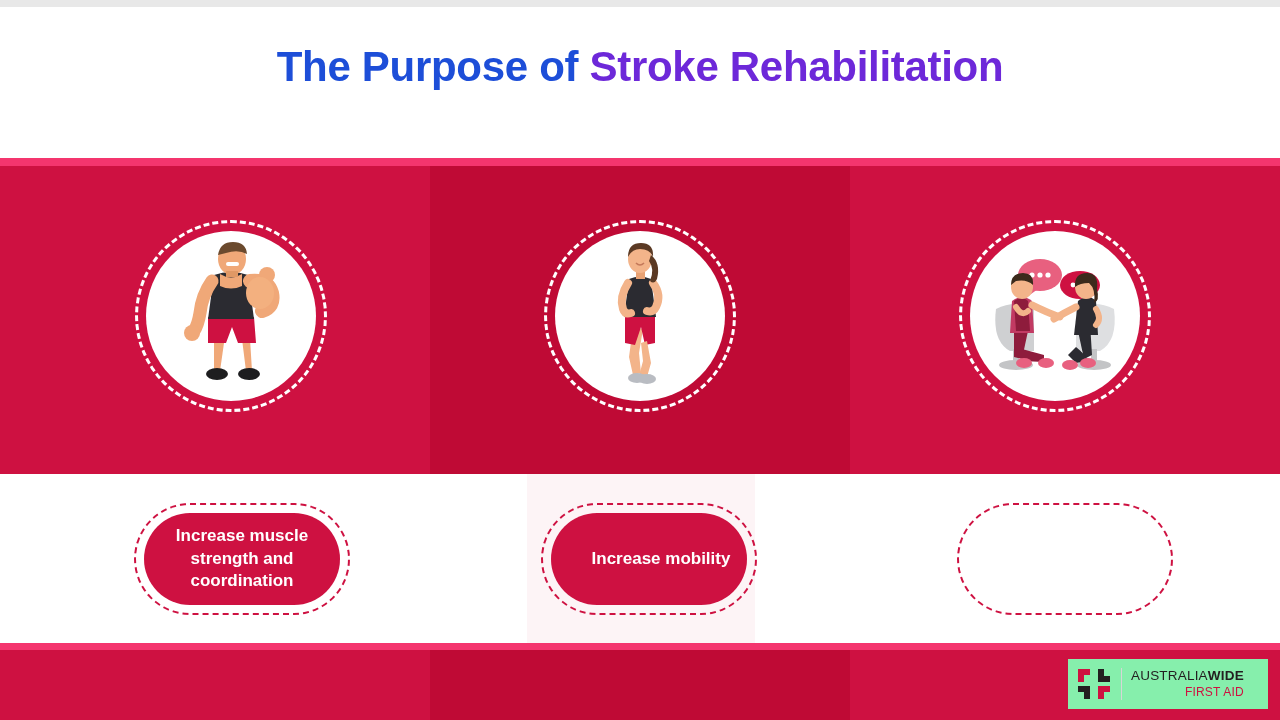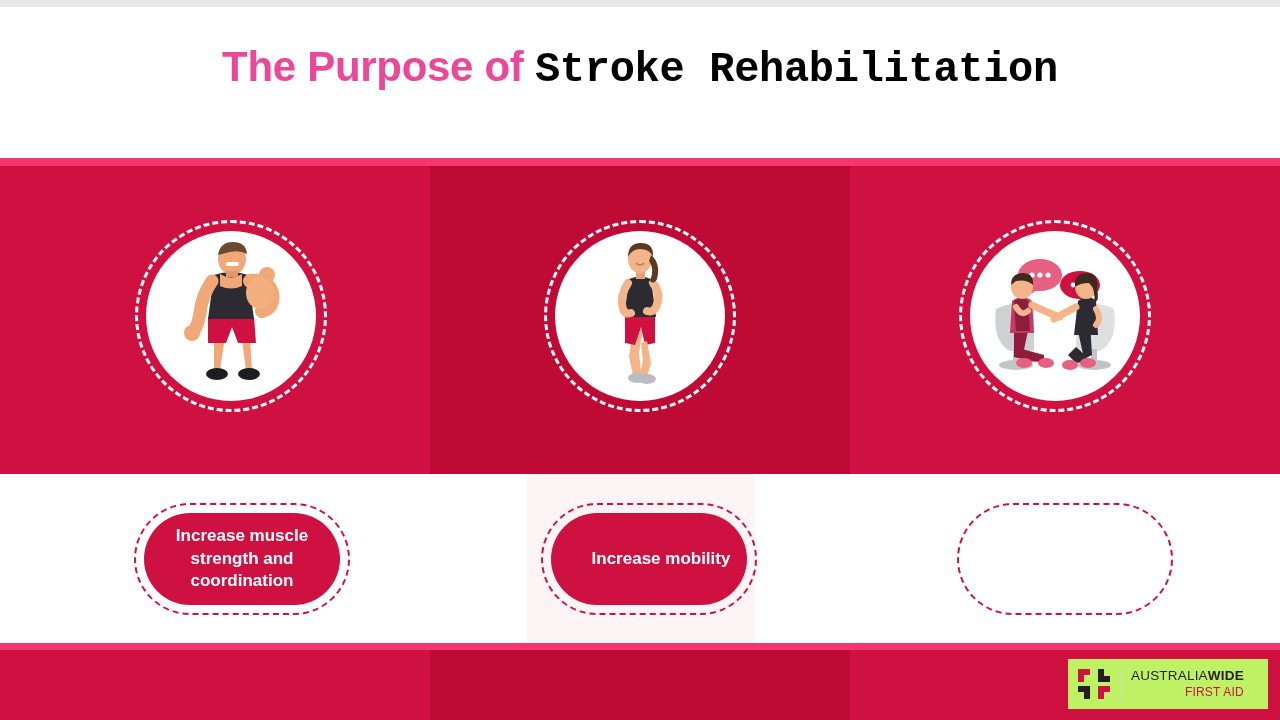--- a/index.html
+++ b/index.html
@@ -50,22 +50,22 @@
     width: 1280px;
     text-align: center;
   }
   .title {
     font-size: 42px;
     font-weight: bold;
     letter-spacing: -0.3px;
     line-height: 1.1;
     white-space: nowrap;
   }
-  .title .t-red  { color: #ec4899; }
-  .title .t-blue { color: #000000; font-family: Liberation Mono, monospace; }
+  .title .t-red  { color: #1d4ed8; }
+  .title .t-blue { color: #6d28d9; }
 
   
   .band {
     position: absolute;
     left: 0;
     width: 1280px;
   }
   .band-main { top: 158px; height: 316px; }
   .band-foot { top: 643px; height: 77px; }
 
@@ -174,21 +174,21 @@
   }
   .pill-body.shift { justify-content: center; padding-left: 34px; }
 
   
   .logo {
     position: absolute;
     left: 1068px;
     top: 659px;
     width: 200px;
     height: 50px;
-    background: #bef264;
+    background: #86efac;
     display: flex;
     align-items: center;
     padding: 0 8px;
     box-sizing: border-box;
   }
   .logo-mark {
     position: relative;
     width: 36px;
     height: 34px;
     flex: 0 0 auto;

